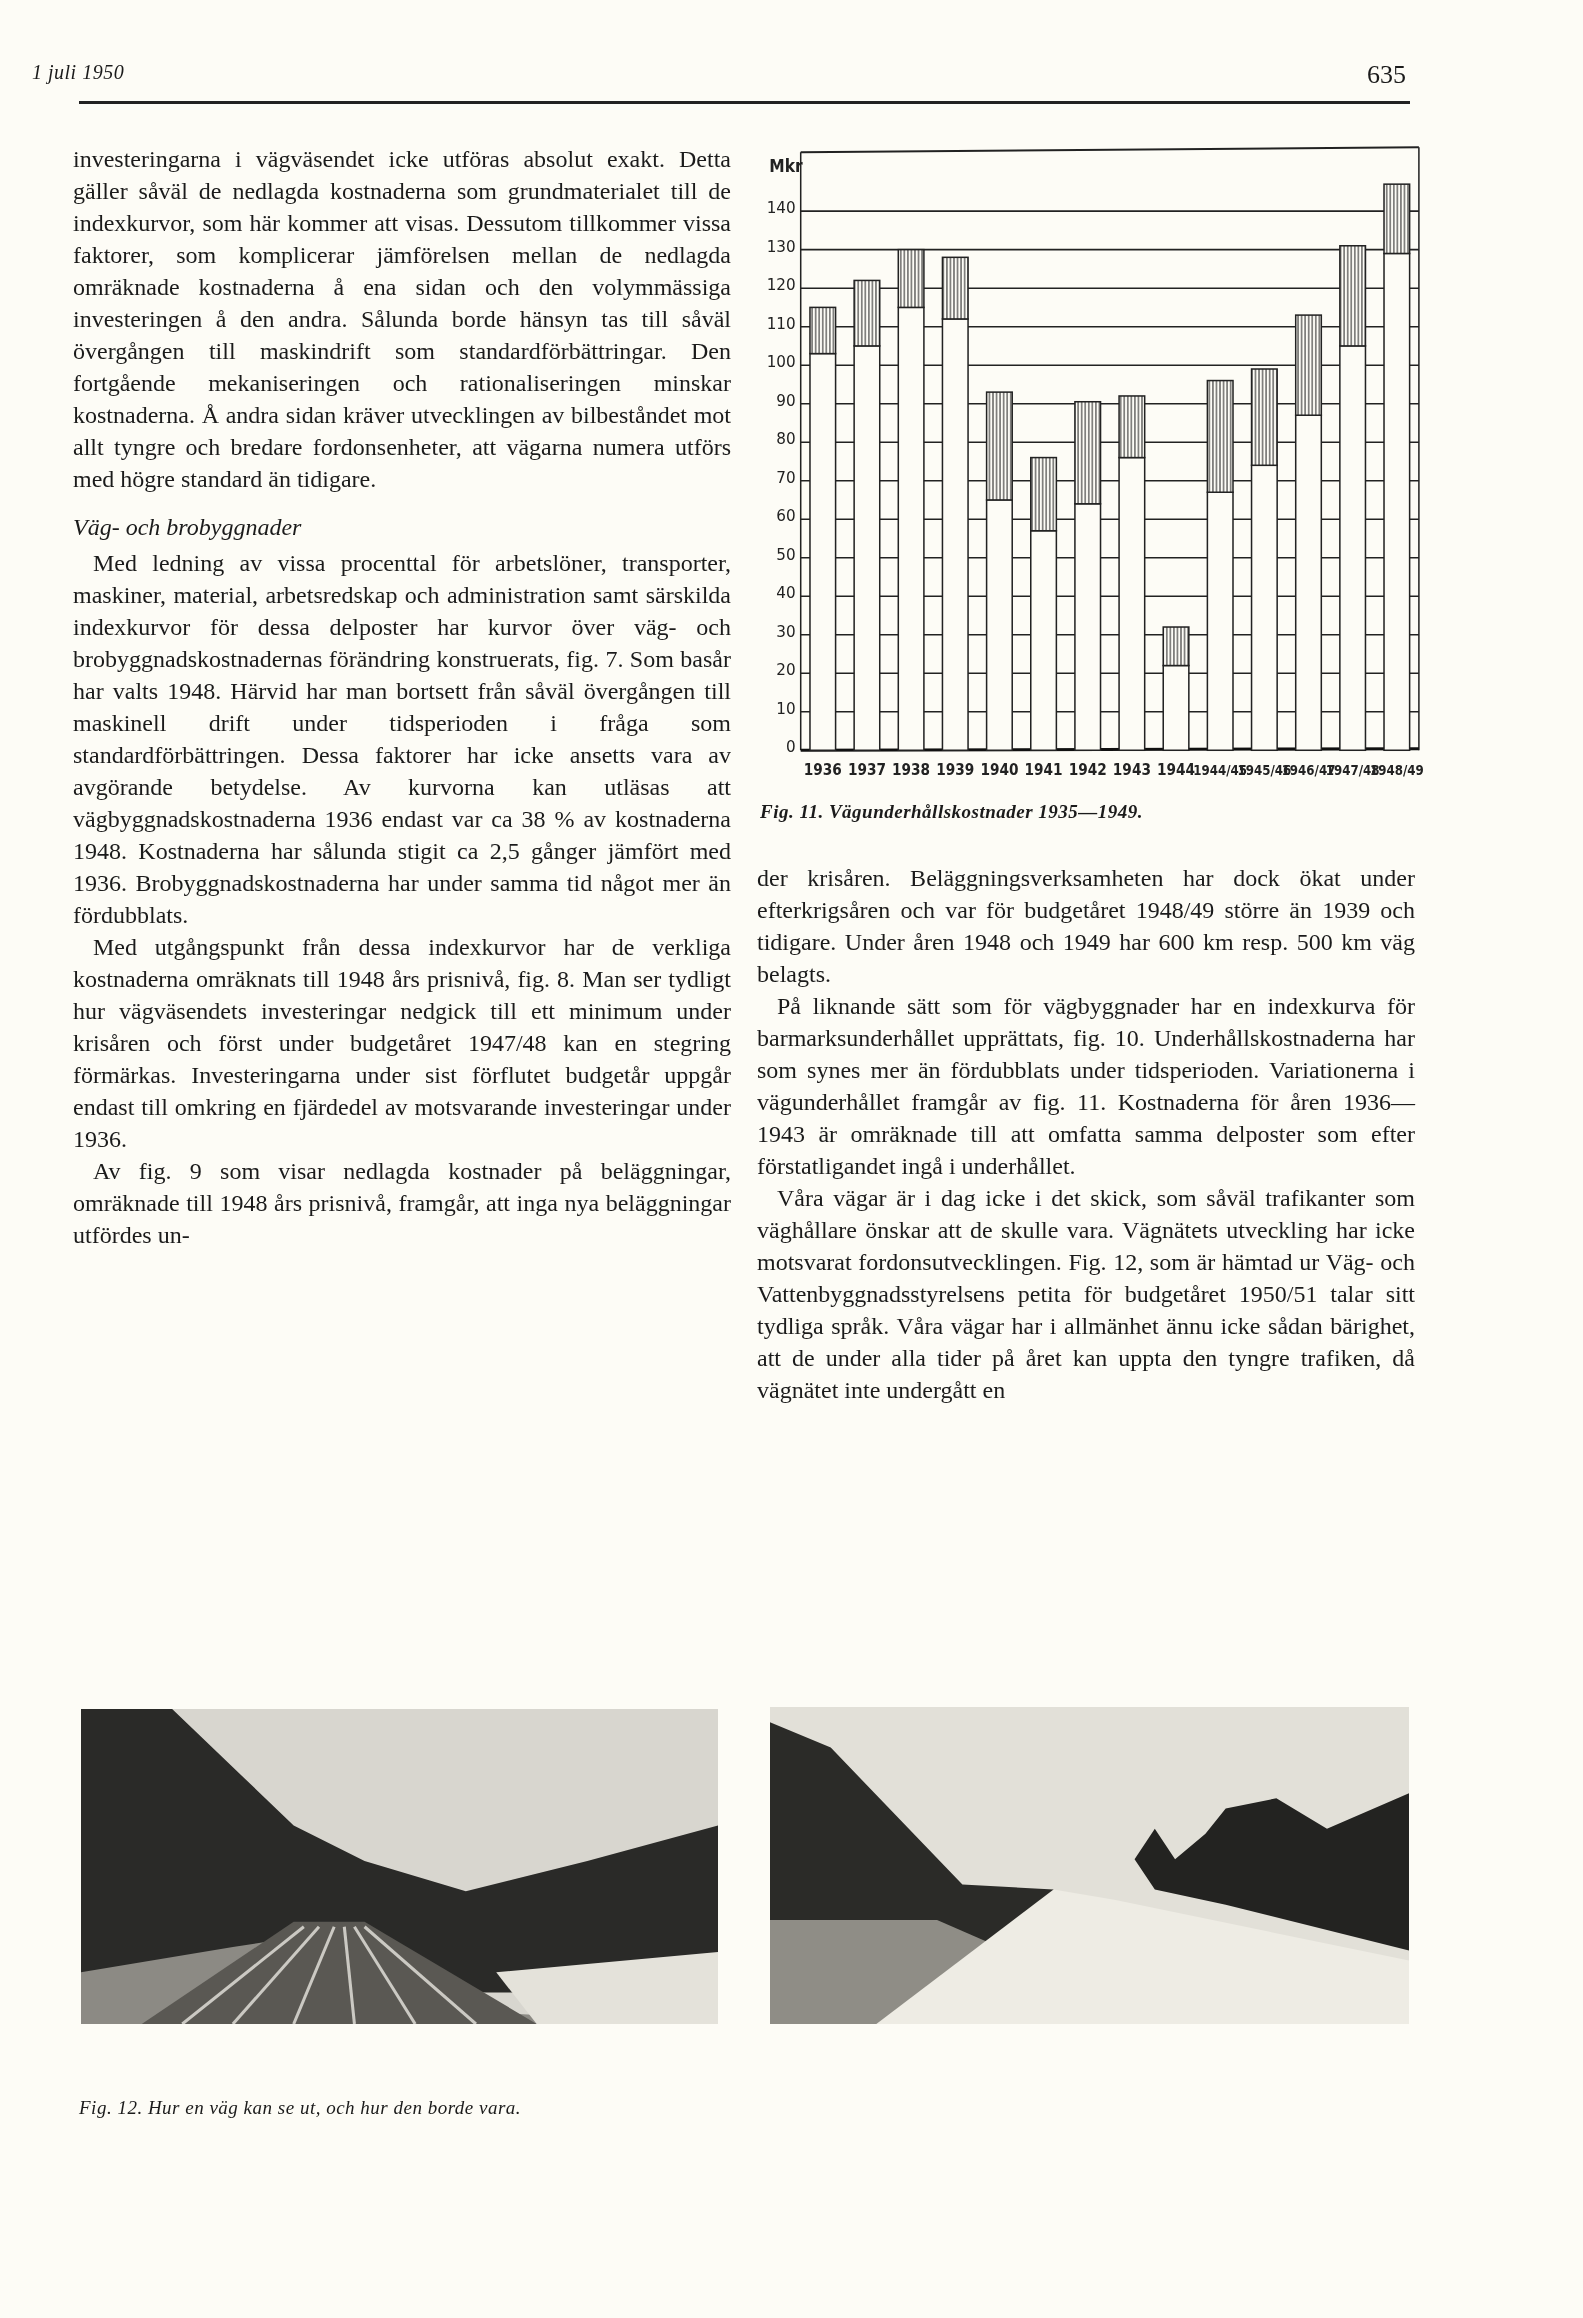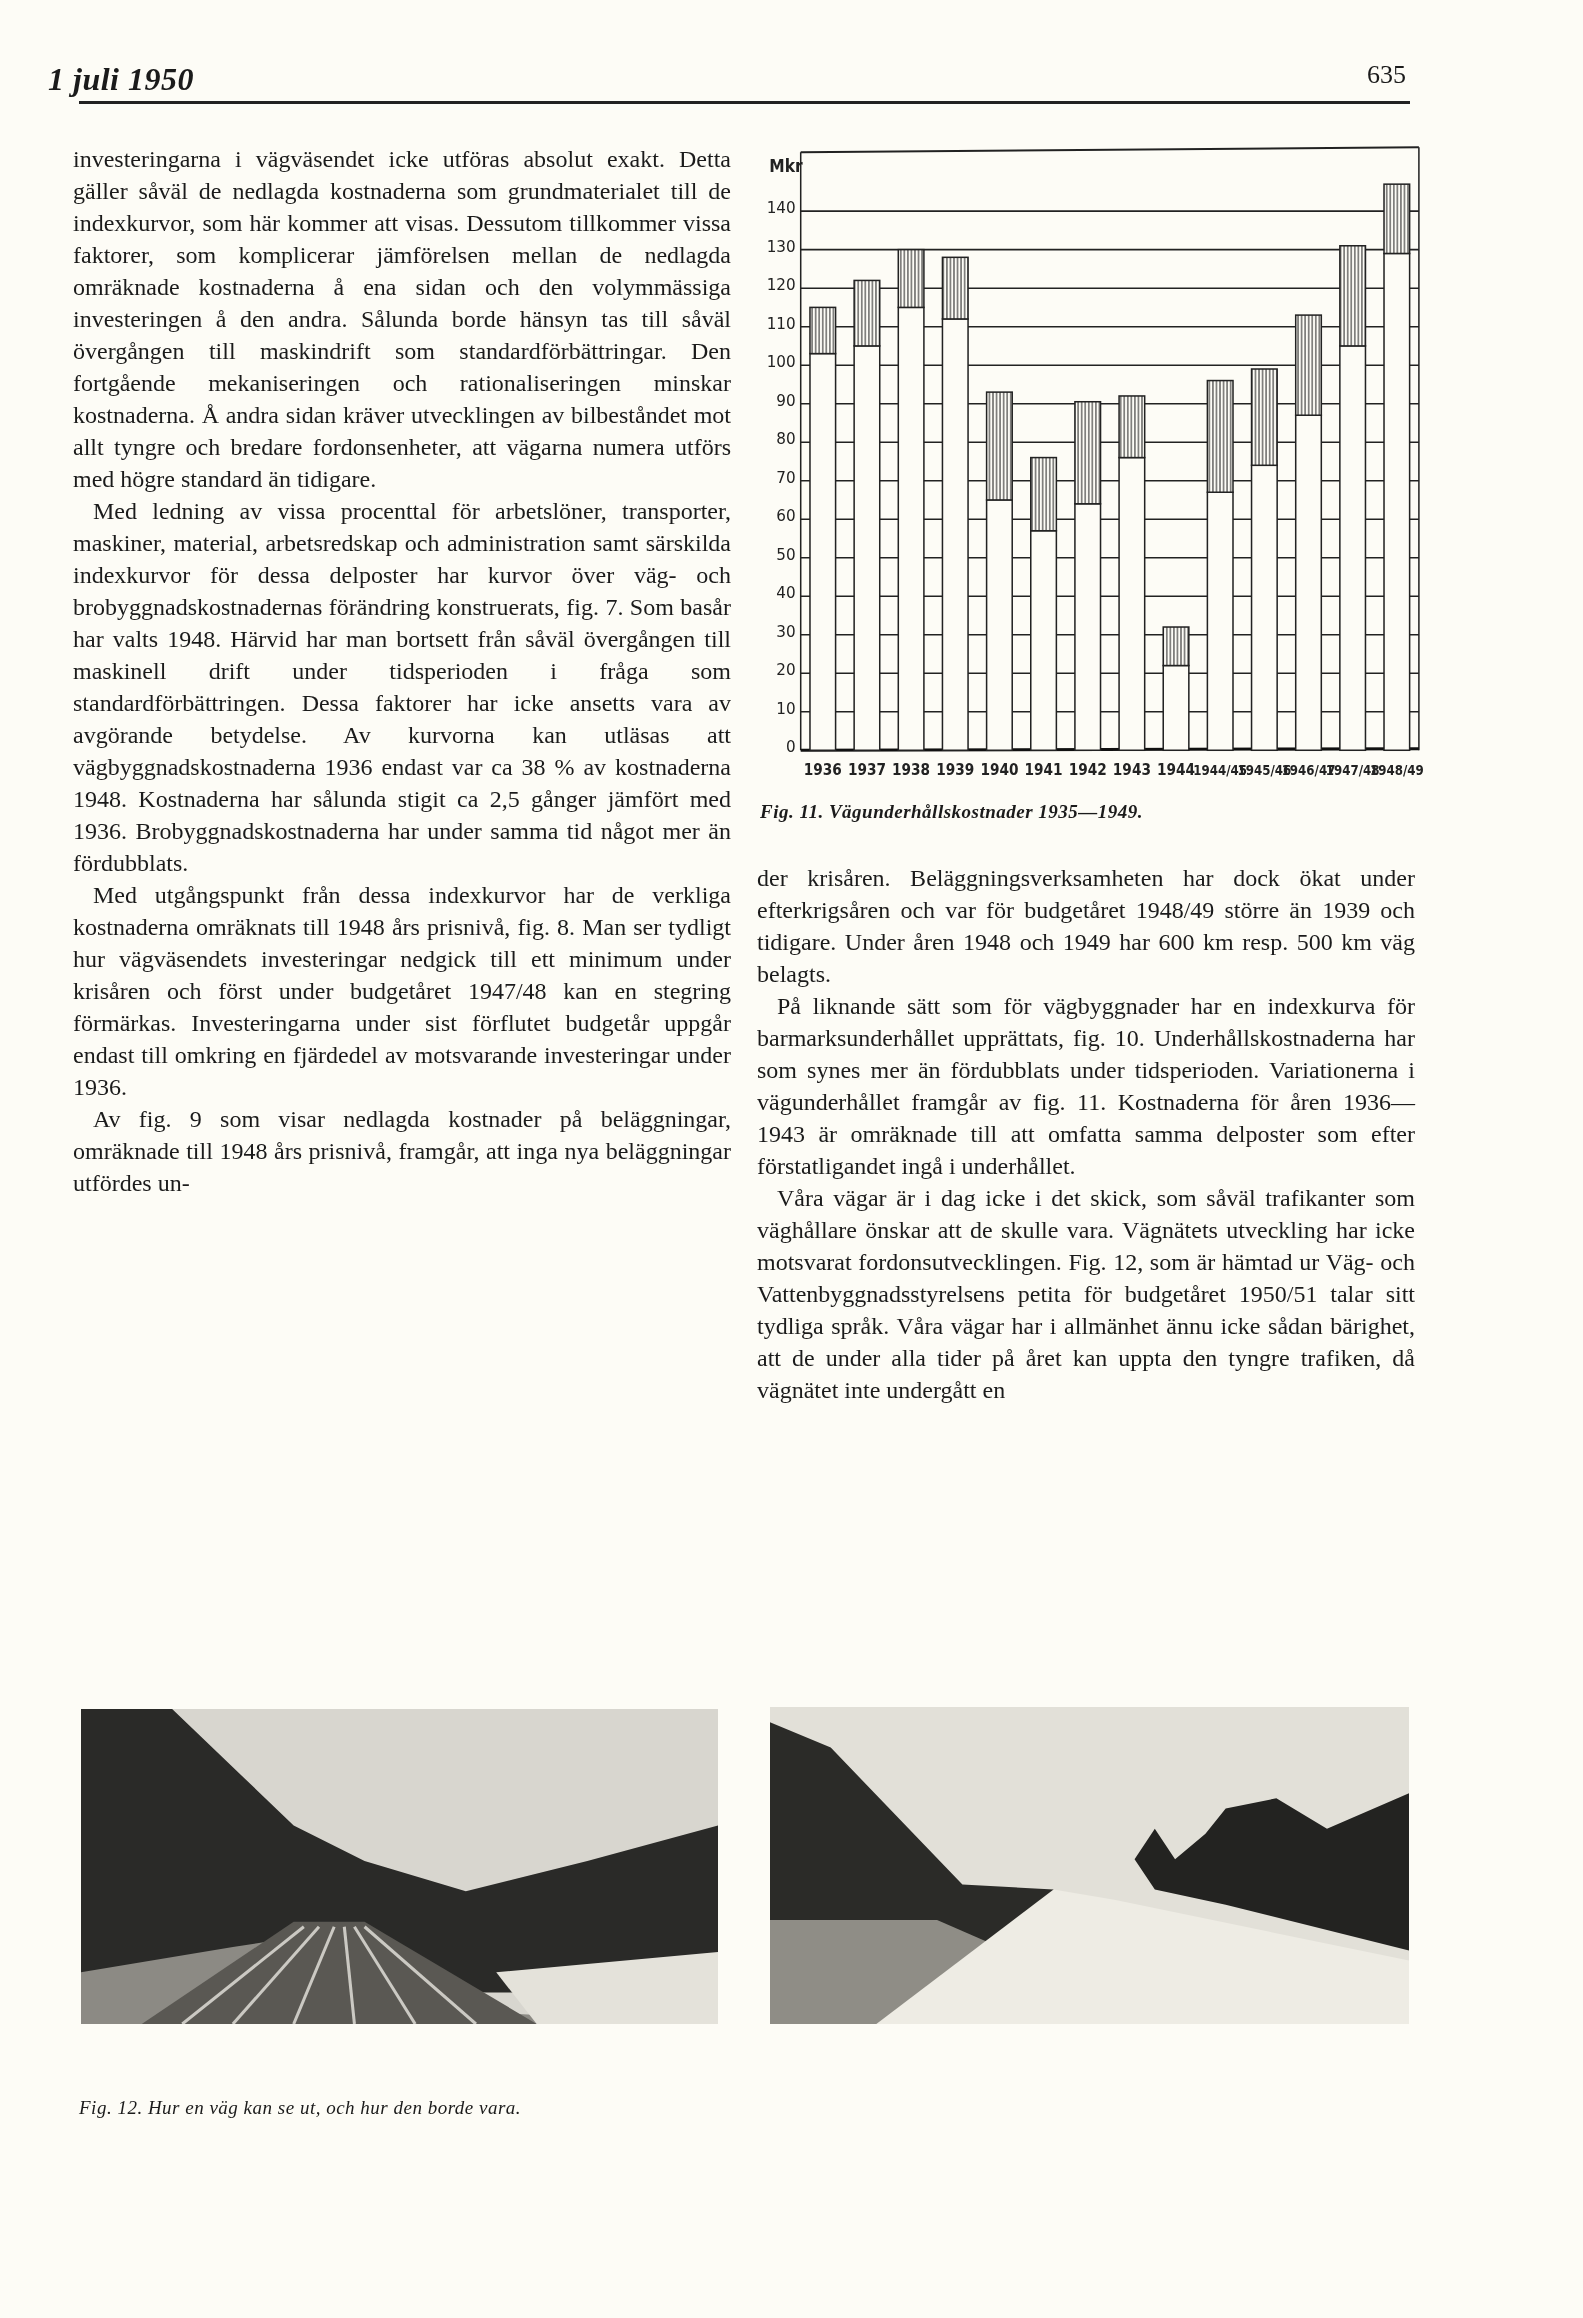--- a/index.html
+++ b/index.html
@@ -4,22 +4,22 @@
 <style>
   html, body { margin: 0; padding: 0; }
   body {
     width: 1584px; height: 2319px; position: relative;
     background: #fdfcf6;
     font-family: "Liberation Serif", "DejaVu Serif", serif;
     color: #1b1b1b;
     overflow: hidden;
   }
   .header-date {
-    position: absolute; left: 48px; top: 61px;
-    font-style: italic; font-size: 32px; letter-spacing: 0.5px; font-weight: bold;
+    position: absolute; left: 32px; top: 61px;
+    font-style: italic; font-size: 20px; letter-spacing: 0.5px;
   }
   .header-page {
     position: absolute; left: 1367px; top: 60px;
     font-size: 26px;
   }
   .header-rule {
     position: absolute; left: 79px; top: 101px; width: 1331px; height: 2.5px; background: #222;
   }
   .col {
     position: absolute; font-size: 24px; line-height: 32px; text-align: justify;
@@ -41,20 +41,21 @@
 </style>
 </head>
 <body>
 
 <div class="header-date">1 juli 1950</div>
 <div class="header-page">635</div>
 <div class="header-rule"></div>
 
 <div class="col col-left">
   <p>investeringarna i vägväsendet icke utföras absolut exakt. Detta gäller såväl de nedlagda kostnaderna som grundmaterialet till de indexkurvor, som här kommer att visas. Dessutom tillkommer vissa faktorer, som komplicerar jämförelsen mellan de nedlagda omräknade kostnaderna å ena sidan och den volymmässiga investeringen å den andra. Sålunda borde hänsyn tas till såväl övergången till maskindrift som standardförbättringar. Den fortgående mekaniseringen och rationaliseringen minskar kostnaderna. Å andra sidan kräver utvecklingen av bilbeståndet mot allt tyngre och bredare fordonsenheter, att vägarna numera utförs med högre standard än tidigare.</p>
+  <p class="subhead">Väg- och brobyggnader</p>
   <p class="indent">Med ledning av vissa procenttal för arbetslöner, transporter, maskiner, material, arbetsredskap och administration samt särskilda indexkurvor för dessa delposter har kurvor över väg- och brobyggnadskostnadernas förändring konstruerats, fig. 7. Som basår har valts 1948. Härvid har man bortsett från såväl övergången till maskinell drift under tidsperioden i fråga som standardförbättringen. Dessa faktorer har icke ansetts vara av avgörande betydelse. Av kurvorna kan utläsas att vägbyggnadskostnaderna 1936 endast var ca 38 % av kostnaderna 1948. Kostnaderna har sålunda stigit ca 2,5 gånger jämfört med 1936. Brobyggnadskostnaderna har under samma tid något mer än fördubblats.</p>
   <p class="indent">Med utgångspunkt från dessa indexkurvor har de verkliga kostnaderna omräknats till 1948 års prisnivå, fig. 8. Man ser tydligt hur vägväsendets investeringar nedgick till ett minimum under krisåren och först under budgetåret 1947/48 kan en stegring förmärkas. Investeringarna under sist förflutet budgetår uppgår endast till omkring en fjärdedel av motsvarande investeringar under 1936.</p>
   <p class="indent">Av fig. 9 som visar nedlagda kostnader på beläggningar, omräknade till 1948 års prisnivå, framgår, att inga nya beläggningar utfördes un-</p>
 </div>
 
 <div class="chart-wrap">
   <svg id="chart" width="674" height="679" viewBox="0 0 1330 1340">
       <defs>
         <pattern id="hatch" width="7" height="10" patternUnits="userSpaceOnUse">
           <rect width="7" height="10" fill="#fdfcf6"></rect>

